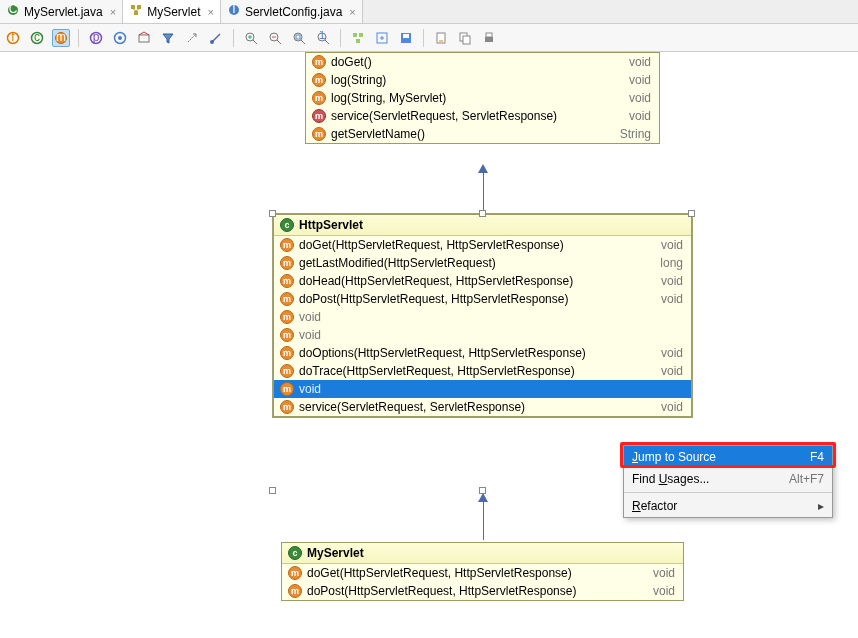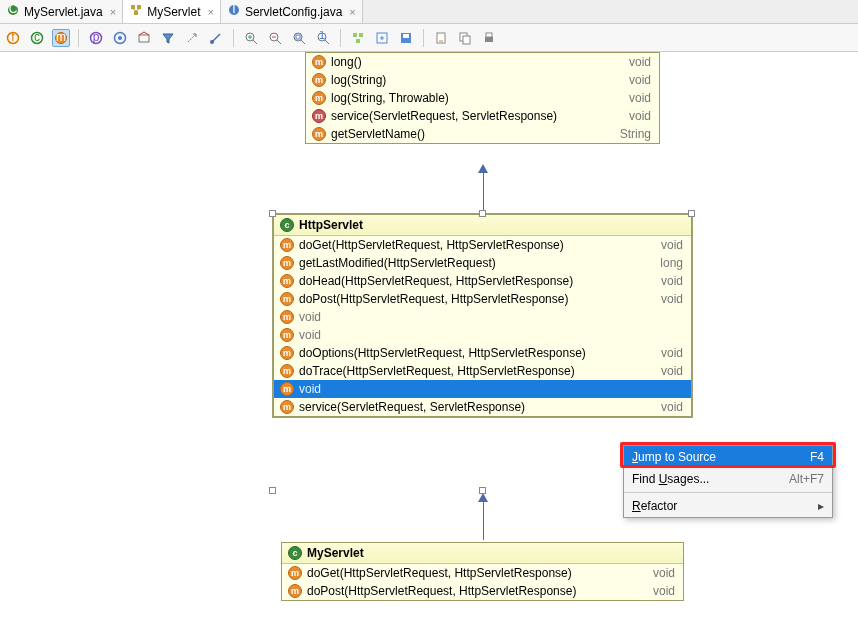--- a/index.html
+++ b/index.html
@@ -195,31 +195,31 @@
       </svg>
     </div>
 </div>
 
 <div class="canvas">
 
   <div class="uml-box" style="left:305px; top:0px; width:355px;">
     <div id="box-top-methods">
         <div class="method-row">
           <span class="icon-circle ic-m">m</span>
-          <span class="m-label">long()</span>
+          <span class="m-label">doGet()</span>
           <span class="m-ret">void</span>
         </div>
         <div class="method-row">
           <span class="icon-circle ic-m">m</span>
           <span class="m-label">log(String)</span>
           <span class="m-ret">void</span>
         </div>
         <div class="method-row">
           <span class="icon-circle ic-m">m</span>
-          <span class="m-label">log(String, Throwable)</span>
+          <span class="m-label">log(String, MyServlet)</span>
           <span class="m-ret">void</span>
         </div>
         <div class="method-row">
           <span class="icon-circle ic-abs">m</span>
           <span class="m-label">service(ServletRequest, ServletResponse)</span>
           <span class="m-ret">void</span>
         </div>
         <div class="method-row">
           <span class="icon-circle ic-m">m</span>
           <span class="m-label">getServletName()</span>

